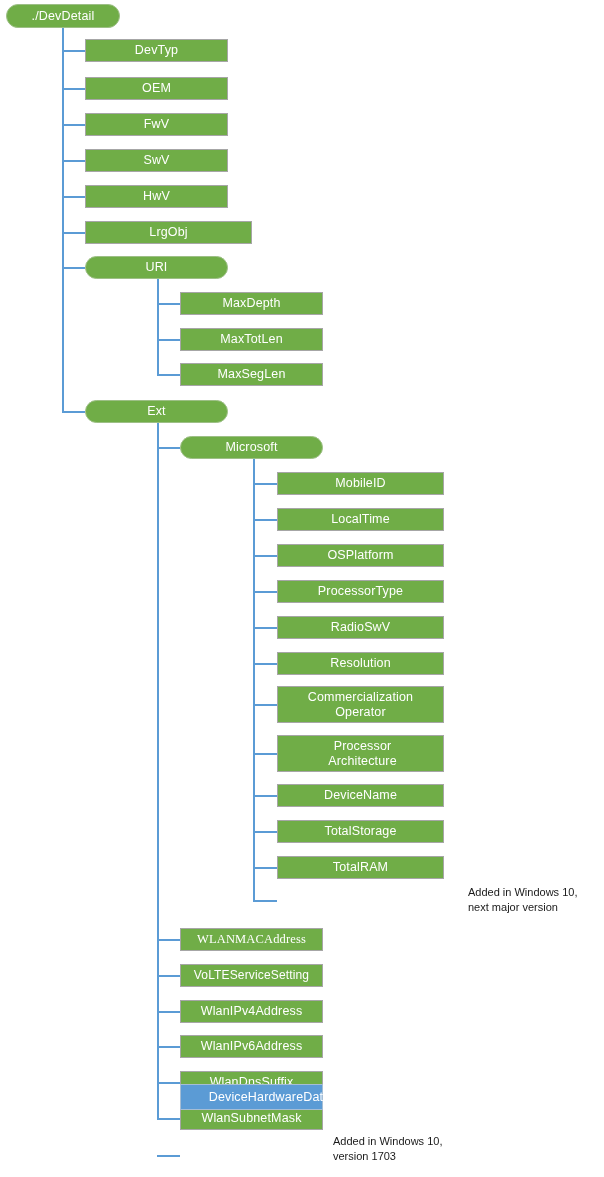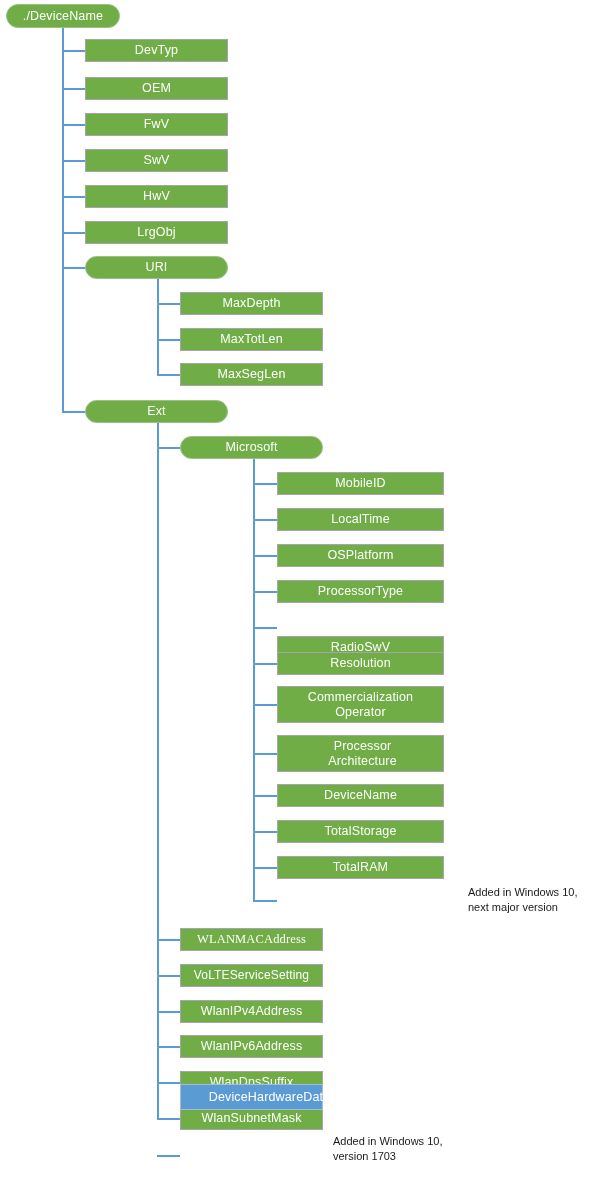--- a/index.html
+++ b/index.html
@@ -63,41 +63,41 @@
     white-space:pre-line;
     font-family:"Liberation Sans","DejaVu Sans",sans-serif;
     z-index:4;
   }
 </style>
 </head>
 <body>
 
 <div id="diagram">
 
-  <div class="node pill" style="left:6px;top:4px;width:114px;height:24px;">./DeviceName</div>
+  <div class="node pill" style="left:6px;top:4px;width:114px;height:24px;">./DevDetail</div>
 
   <div class="vline" style="left:62px;top:28px;height:384px;"></div>
 
   <div class="hline" style="left:62px;top:50px;width:23px;"></div>
   <div class="node" style="left:85px;top:39px;width:143px;height:23px;">DevTyp</div>
 
   <div class="hline" style="left:62px;top:88px;width:23px;"></div>
   <div class="node" style="left:85px;top:77px;width:143px;height:23px;">OEM</div>
 
   <div class="hline" style="left:62px;top:124px;width:23px;"></div>
   <div class="node" style="left:85px;top:113px;width:143px;height:23px;">FwV</div>
 
   <div class="hline" style="left:62px;top:160px;width:23px;"></div>
   <div class="node" style="left:85px;top:149px;width:143px;height:23px;">SwV</div>
 
   <div class="hline" style="left:62px;top:196px;width:23px;"></div>
   <div class="node" style="left:85px;top:185px;width:143px;height:23px;">HwV</div>
 
   <div class="hline" style="left:62px;top:232px;width:23px;"></div>
-  <div class="node" style="left:85px;top:221px;width:143px;height:23px;">LrgObj</div>
+  <div class="node" style="left:85px;top:221px;width:167px;height:23px;">LrgObj</div>
 
   <div class="hline" style="left:62px;top:267px;width:23px;"></div>
   <div class="node pill" style="left:85px;top:256px;width:143px;height:23px;">URI</div>
 
   <div class="hline" style="left:62px;top:411px;width:23px;"></div>
   <div class="node pill" style="left:85px;top:400px;width:143px;height:23px;">Ext</div>
 
   <div class="vline" style="left:157px;top:279px;height:95px;"></div>
 
   <div class="hline" style="left:157px;top:303px;width:23px;"></div>
@@ -143,21 +143,21 @@
   <div class="hline" style="left:253px;top:519px;width:24px;"></div>
   <div class="node" style="left:277px;top:508px;width:167px;height:23px;">LocalTime</div>
 
   <div class="hline" style="left:253px;top:555px;width:24px;"></div>
   <div class="node" style="left:277px;top:544px;width:167px;height:23px;">OSPlatform</div>
 
   <div class="hline" style="left:253px;top:591px;width:24px;"></div>
   <div class="node" style="left:277px;top:580px;width:167px;height:23px;">ProcessorType</div>
 
   <div class="hline" style="left:253px;top:627px;width:24px;"></div>
-  <div class="node" style="left:277px;top:616px;width:167px;height:23px;margin-top:20px;">RadioSwV</div>
+  <div class="node" style="left:277px;top:616px;width:167px;height:23px;">RadioSwV</div>
 
   <div class="hline" style="left:253px;top:663px;width:24px;"></div>
   <div class="node" style="left:277px;top:652px;width:167px;height:23px;">Resolution</div>
 
   <div class="hline" style="left:253px;top:704px;width:24px;"></div>
   <div class="node" style="left:277px;top:686px;width:167px;height:37px;">Commercialization
 Operator</div>
 
   <div class="hline" style="left:253px;top:753px;width:24px;"></div>
   <div class="node" style="left:277px;top:735px;width:167px;height:37px;padding-left:8px;">Processor

